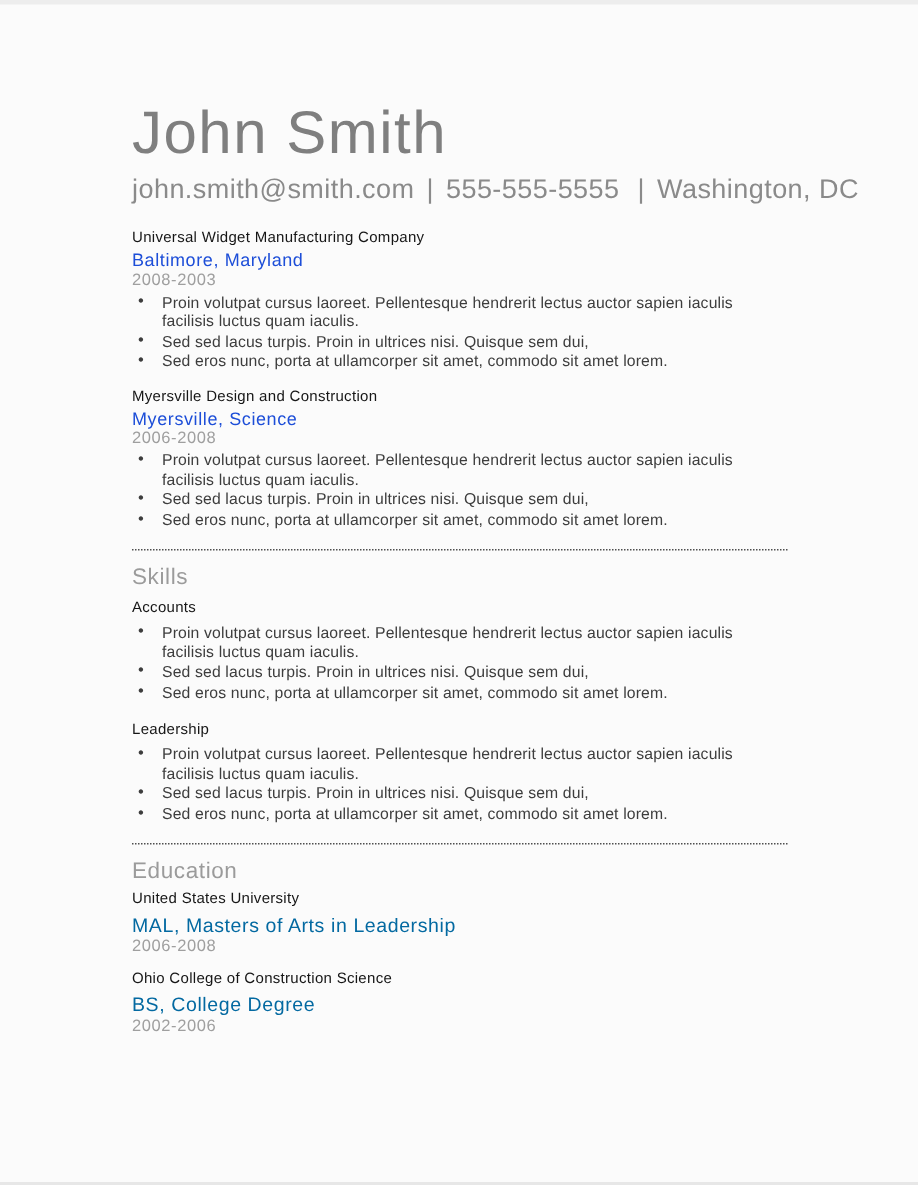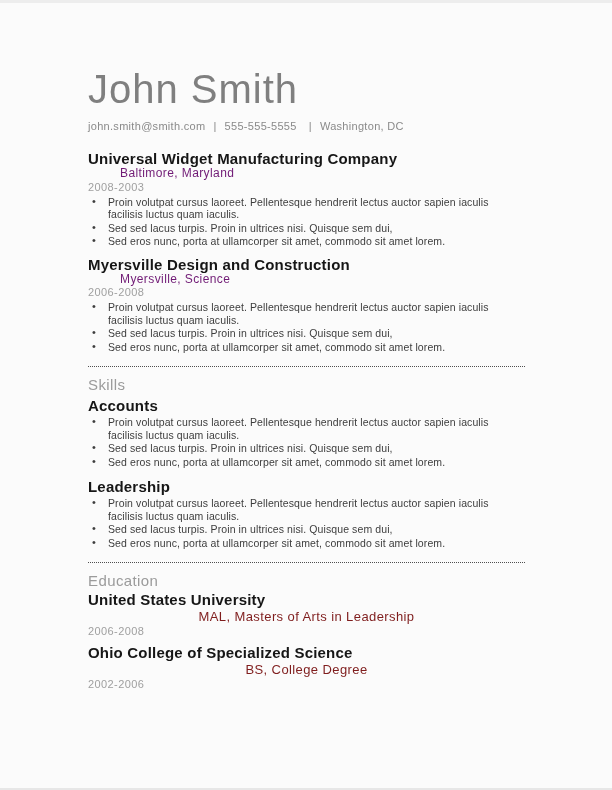--- a/index.html
+++ b/index.html
@@ -20,21 +20,21 @@
   .name {
     margin: 0;
     font-size: 40px;
     font-weight: 400;
     line-height: 44px;
     color: #7f7f7f;
     letter-spacing: 1px;
   }
   .contact {
     margin-top: 7px;
-    font-size: 11px;
+    font-size: 18px;
     line-height: 16px;
     color: #8a8a8a;
     letter-spacing: 0.3px;
     white-space: nowrap;
   }
   .contact .divider { margin: 0 8px; color: #8a8a8a; }
   .contact .divider.d2 { margin-left: 12px; }
 
   .section { margin-top: 18px; }
   .section-heading {
@@ -43,33 +43,32 @@
     font-weight: 400;
     line-height: 18px;
     color: #9b9b9b;
     letter-spacing: 0.4px;
   }
 
   .entry { margin-top: 4px; }
   .entry + .entry { margin-top: 10px; }
   .entry-title {
     margin: 0;
-    font-size: 15px;
-    font-weight: 700;
+    font-size: 10px;
+    font-weight: 400;
     line-height: 14px;
     color: #161616;
     letter-spacing: 0.2px;
   }
   .entry-location {
     margin-top: 1px;
     font-size: 12px;
     line-height: 12.5px;
-    color: #701a75;
-    letter-spacing: 0.4px;
-    margin-left: 32px;
+    color: #1d4ed8;
+    letter-spacing: 0.4px;
   }
   .entry-dates {
     margin-top: 1px;
     font-size: 11px;
     line-height: 12px;
     color: #9f9f9f;
     letter-spacing: 0.4px;
   }
 
   .bullets {
@@ -105,23 +104,22 @@
 
   .skill-group { margin-top: 5px; }
   .skill-group + .skill-group { margin-top: 12px; }
 
   .edu { margin-top: 3px; }
   .edu + .edu { margin-top: 9px; }
   .edu-degree {
     margin-top: 2px;
     font-size: 13px;
     line-height: 15px;
-    color: #7f1d1d;
-    letter-spacing: 0.4px;
-    text-align: center;
+    color: #0369a1;
+    letter-spacing: 0.4px;
   }
   .edu-dates {
     margin-top: 1px;
     font-size: 11px;
     line-height: 12px;
     color: #9f9f9f;
     letter-spacing: 0.4px;
   }
 </style>
 </head>
@@ -190,19 +188,19 @@
   <section class="section after-sep">
     <h2 class="section-heading">Education</h2>
 
     <div class="edu">
       <h3 class="entry-title">United States University</h3>
       <div class="edu-degree">MAL, Masters of Arts in Leadership</div>
       <div class="edu-dates">2006-2008</div>
     </div>
 
     <div class="edu">
-      <h3 class="entry-title">Ohio College of Specialized Science</h3>
+      <h3 class="entry-title">Ohio College of Construction Science</h3>
       <div class="edu-degree">BS, College Degree</div>
       <div class="edu-dates">2002-2006</div>
     </div>
   </section>
 
 </div>
 
 </body></html>

